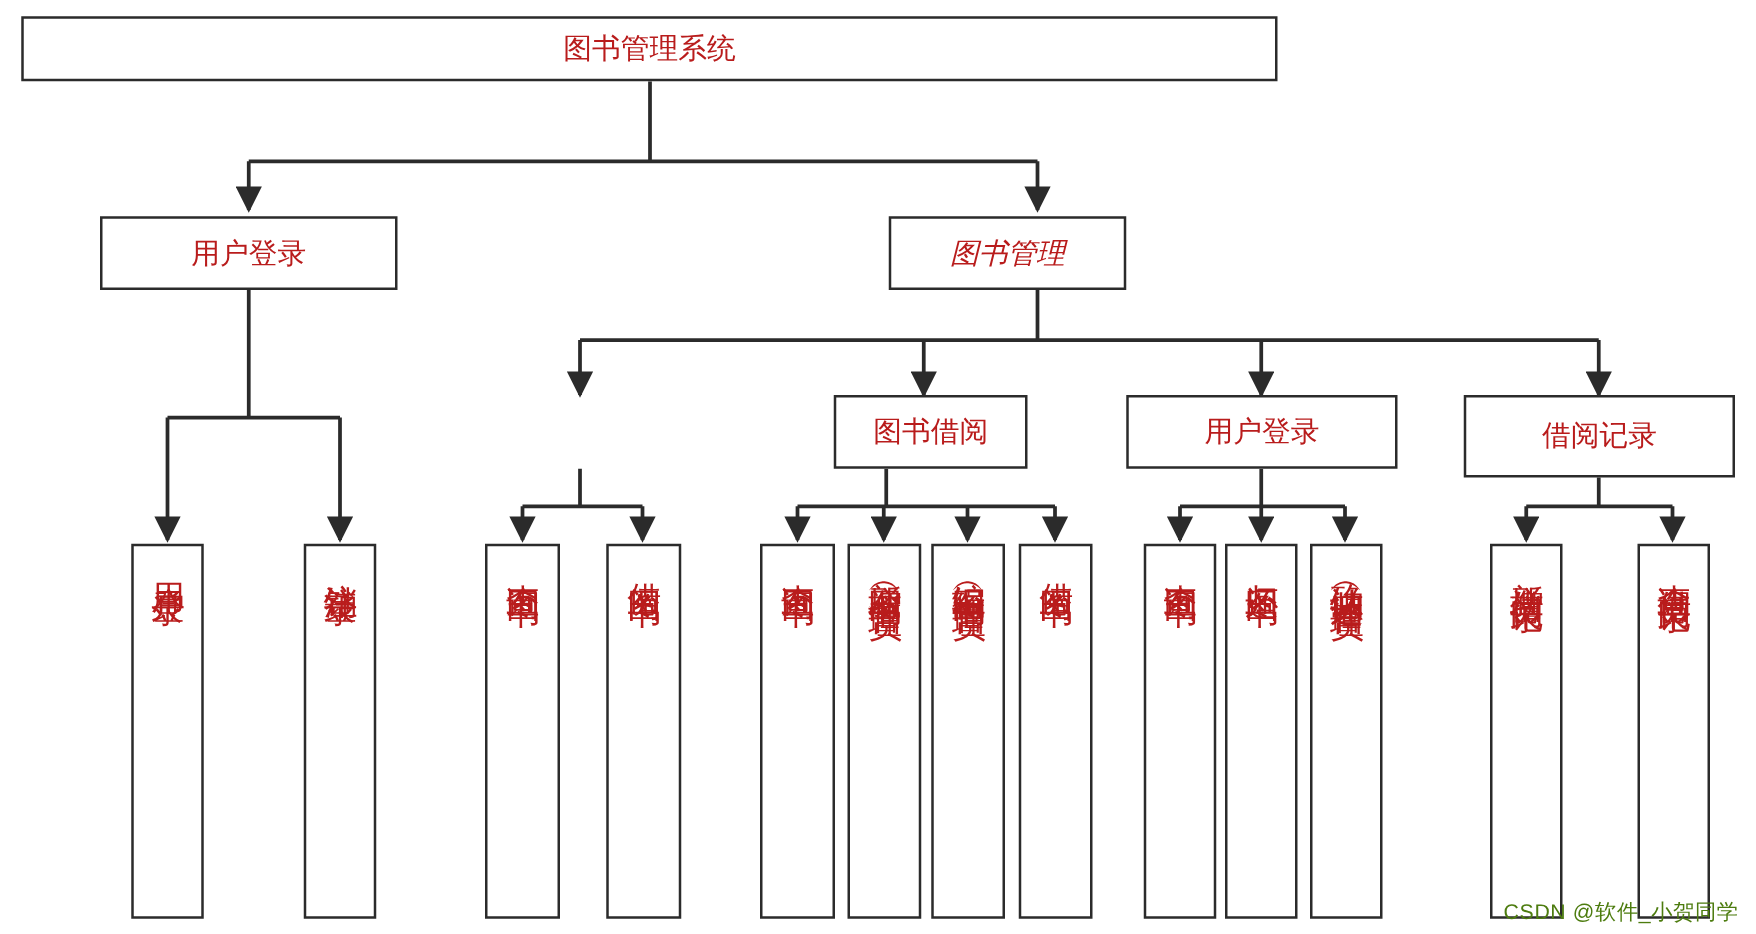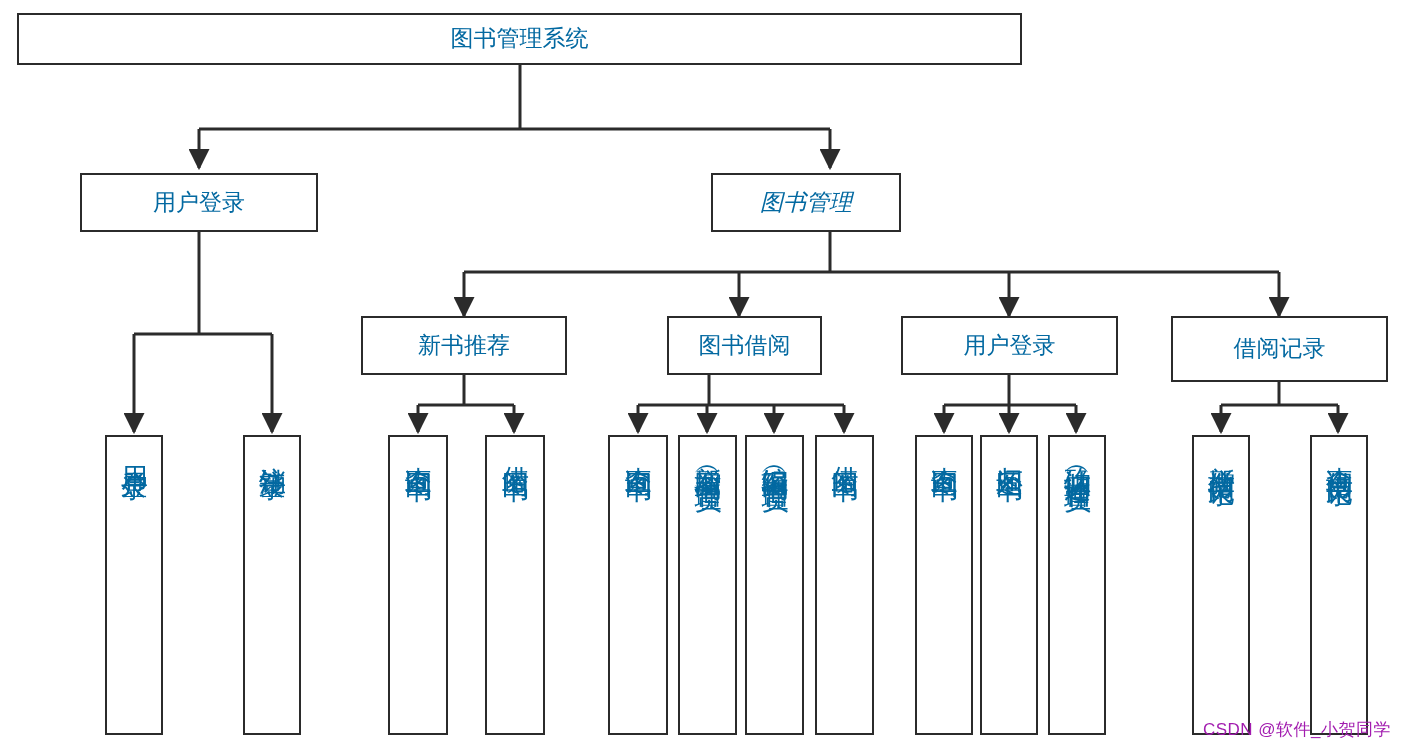--- a/index.html
+++ b/index.html
@@ -25,21 +25,21 @@
     height: 747px;
   }
   .node {
     position: absolute;
     box-sizing: border-box;
     background: #ffffff;
     border: 2px solid #2b2b2b;
     display: flex;
     align-items: center;
     justify-content: center;
-    color: #0369a1;
+    color: #b91c1c;
   }
   .node-label {
     display: block;
     text-align: center;
     line-height: 1.18;
     white-space: nowrap;
   }
   .node.horizontal .node-label {
     font-size: 23px;
   }
@@ -55,21 +55,21 @@
     text-orientation: upright;
     font-size: 27px;
     letter-spacing: 3px;
     line-height: 1;
   }
   .watermark {
     position: absolute;
     right: 14px;
     bottom: 6px;
     font-size: 17px;
-    color: #a21caf;
+    color: #4d7c0f;
     letter-spacing: 0.5px;
     white-space: nowrap;
     pointer-events: none;
   }
 </style>
 </head>
 <body>
 
 <div id="canvas">
 
@@ -128,23 +128,20 @@
   </div>
 
   <div class="node horizontal" style="left:80px; top:173px; width:238px; height:59px;">
     <span class="node-label">用户登录</span>
   </div>
 
   <div class="node horizontal" style="left:711px; top:173px; width:190px; height:59px;font-style:italic;">
     <span class="node-label">图书管理</span>
   </div>
 
-  <div class="node horizontal" style="left:361px; top:316px; width:206px; height:59px;">
-    <span class="node-label">新书推荐</span>
-  </div>
 
   <div class="node horizontal" style="left:632px; top:316px; width:155px; height:59px;margin-left:35px;">
     <span class="node-label">图书借阅</span>
   </div>
 
   <div class="node horizontal" style="left:901px; top:316px; width:217px; height:59px;">
     <span class="node-label">用户登录</span>
   </div>
 
   <div class="node horizontal" style="left:1171px; top:316px; width:217px; height:66px;">

